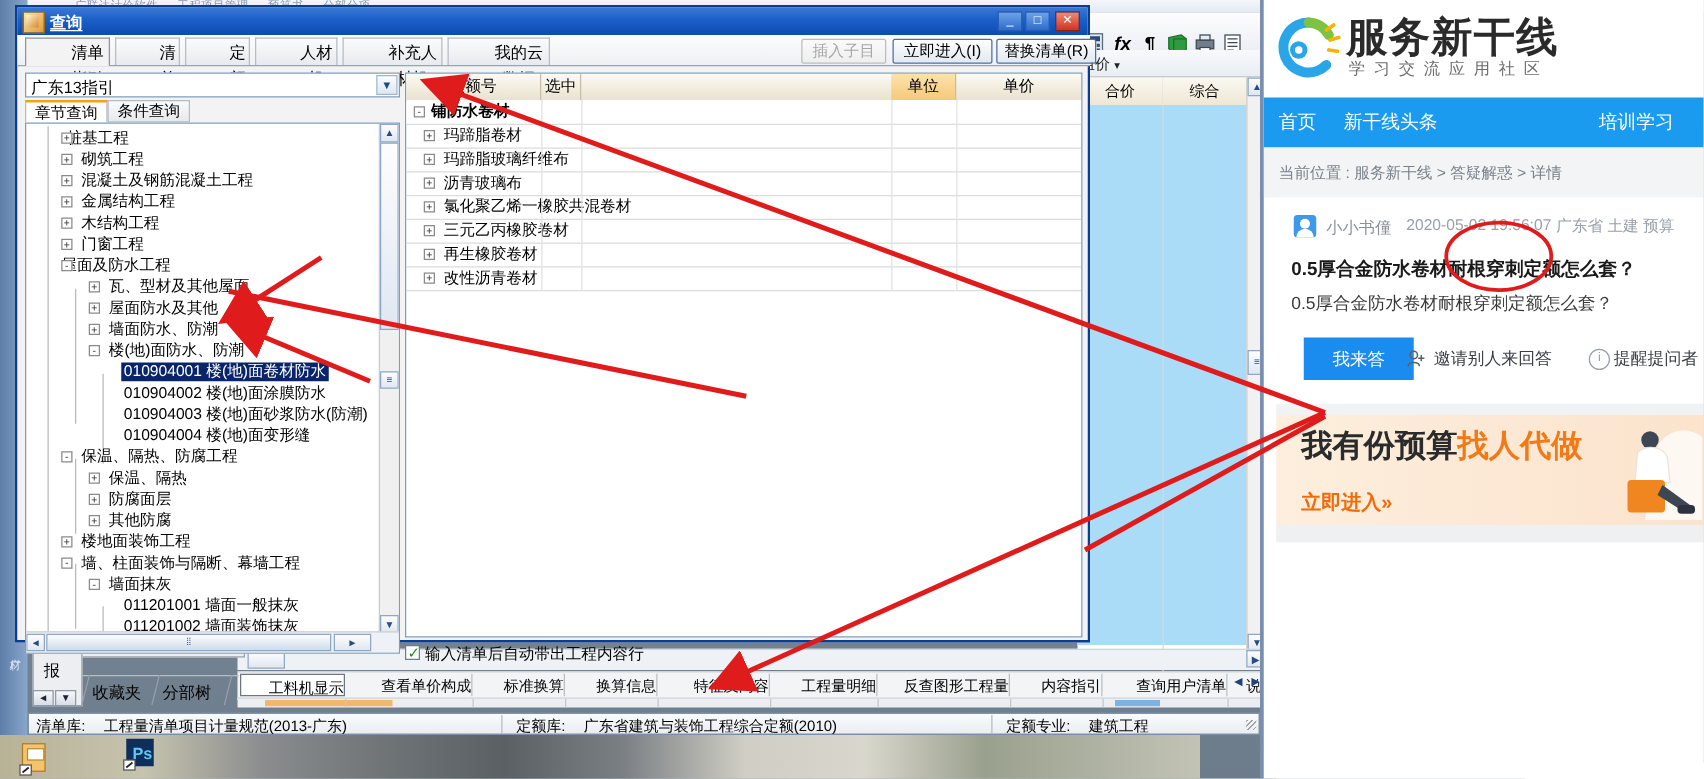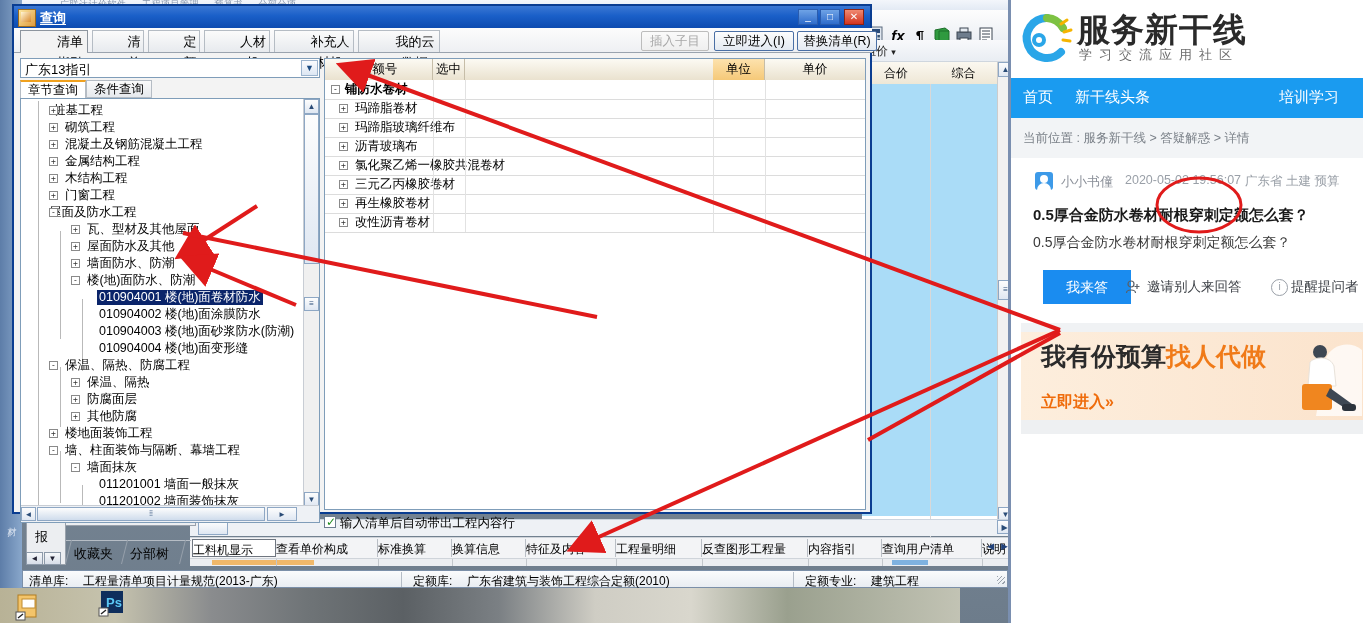--- a/index.html
+++ b/index.html
@@ -48,21 +48,21 @@
   #bg-vthumb{position:absolute;left:0;top:218px;width:15px;height:20px;
     background:linear-gradient(#fdfdfd,#dfe7f2);border:1px solid #8ea7c4;box-sizing:border-box;
     font-size:8px;text-align:center;line-height:18px;color:#2a4c77;}
   #bg-hscroll{position:absolute;left:190px;top:519px;width:822px;height:16px;background:#eef1f5;
     border-top:1px solid #ccd4de;}
   #bg-hthumb{position:absolute;left:8px;top:1px;width:30px;height:14px;
     background:linear-gradient(#fdfdfd,#dfe7f2);border:1px solid #8ea7c4;box-sizing:border-box;}
   
   #bottom-tabs{position:absolute;left:190px;top:537px;width:822px;height:22px;
     background:#f3f4f6;border-top:1px solid #cfd4da;}
-  .btab{position:absolute;top:1px;height:18px;line-height:20px;text-align:left;
+  .btab{position:absolute;top:1px;height:18px;line-height:20px;text-align:right;
     font-size:12px;color:#000;border-right:1px solid #b9bec5;box-sizing:border-box;cursor:default;}
   .btab.sel{border:1px solid #6f7680;background:#fff;}
   #btab-arrows{position:absolute;right:2px;top:2px;font-size:11px;color:#22427a;}
   #bottom-tabs-underline{position:absolute;left:190px;top:558px;width:822px;height:7px;
     background:#eceef1;border-top:1px solid #cfd4da;}
   #btu-orange{position:absolute;left:22px;top:1px;width:102px;height:5px;background:#f0b86a;}
   #btu-blue{position:absolute;left:702px;top:1px;width:36px;height:5px;background:#7fb2e0;}
   .btu-tick{position:absolute;top:0;width:1px;height:7px;background:#c3c7cc;}
   
   #left-strip{position:absolute;left:0;top:0;width:22px;height:588px;

